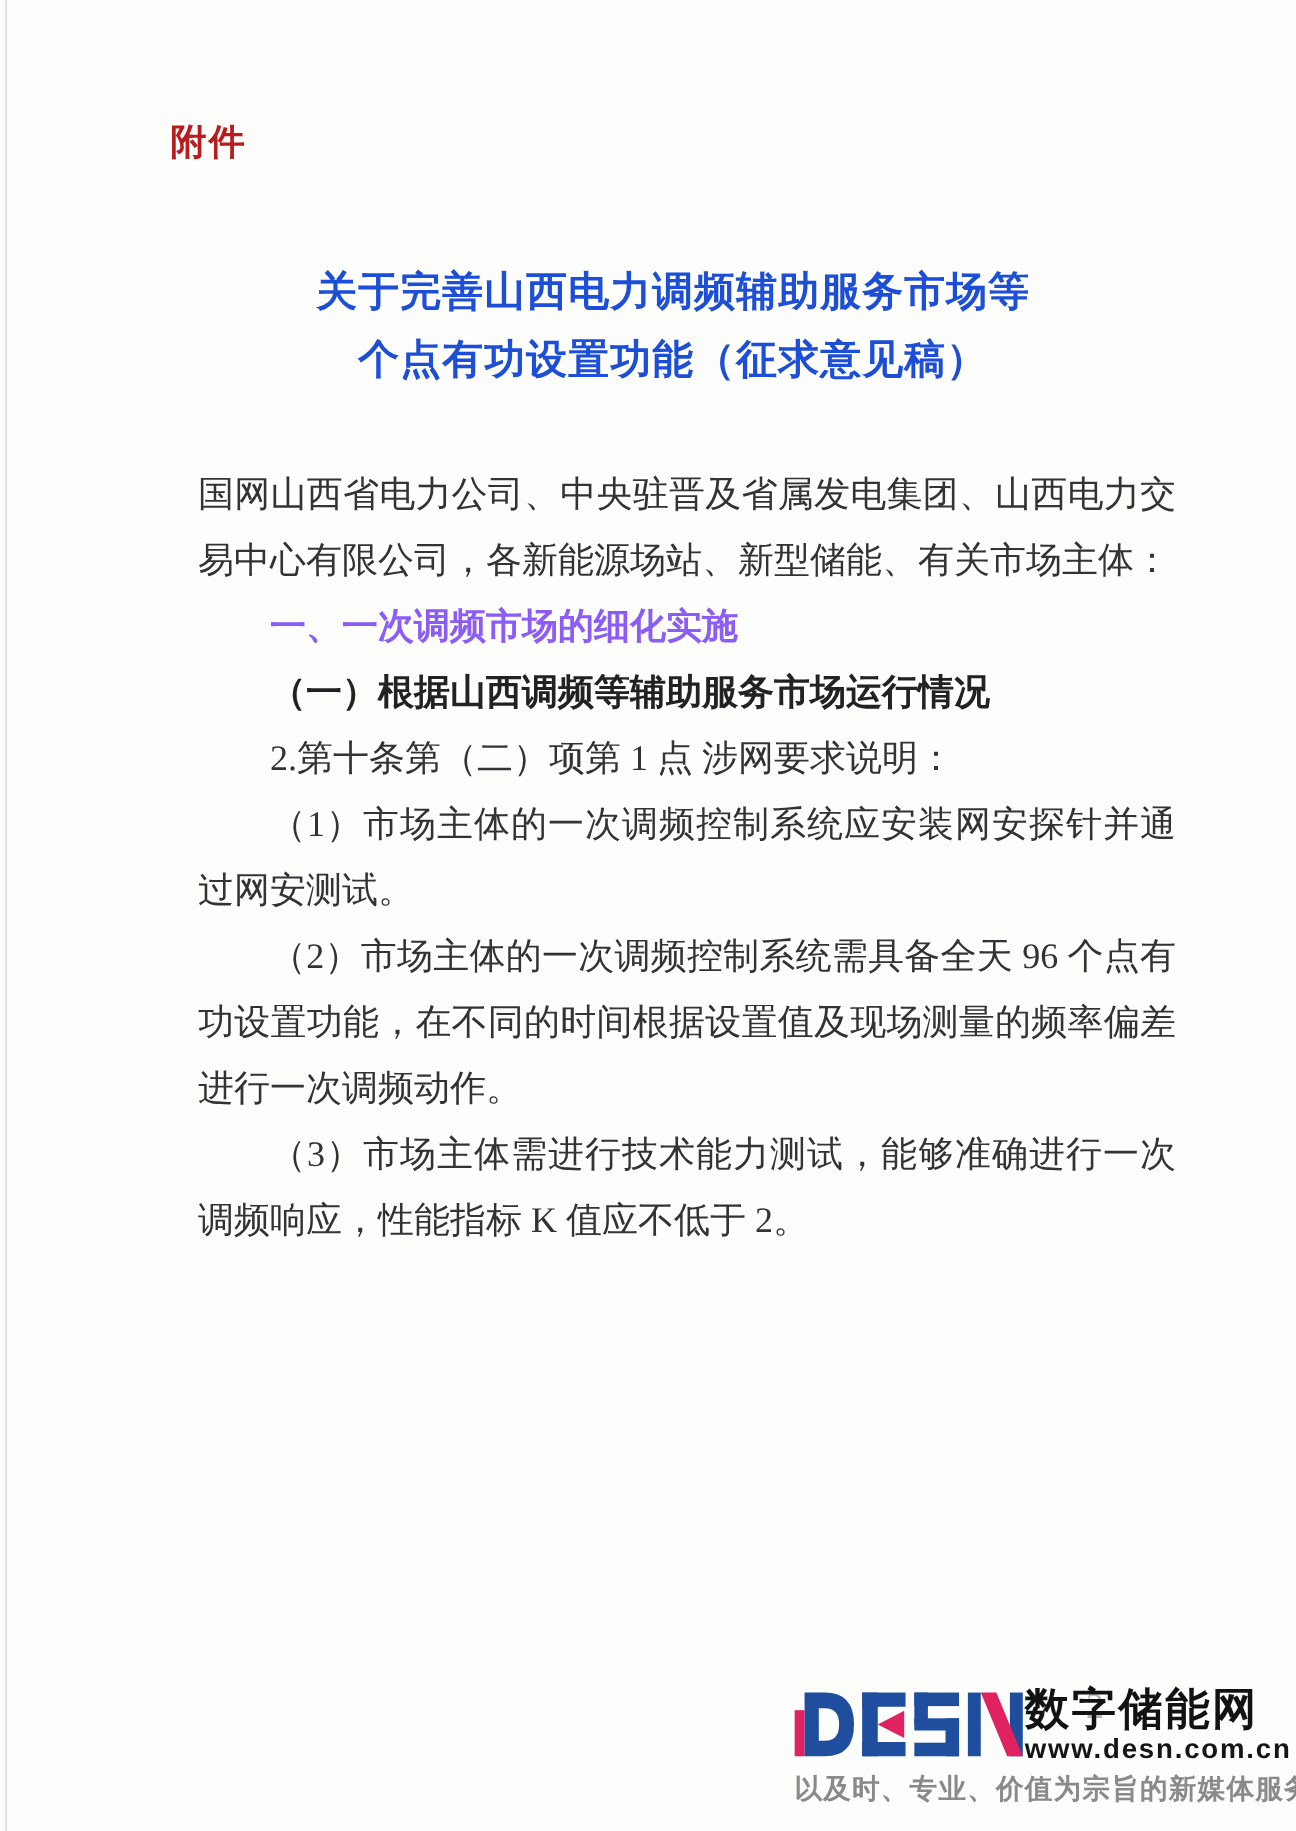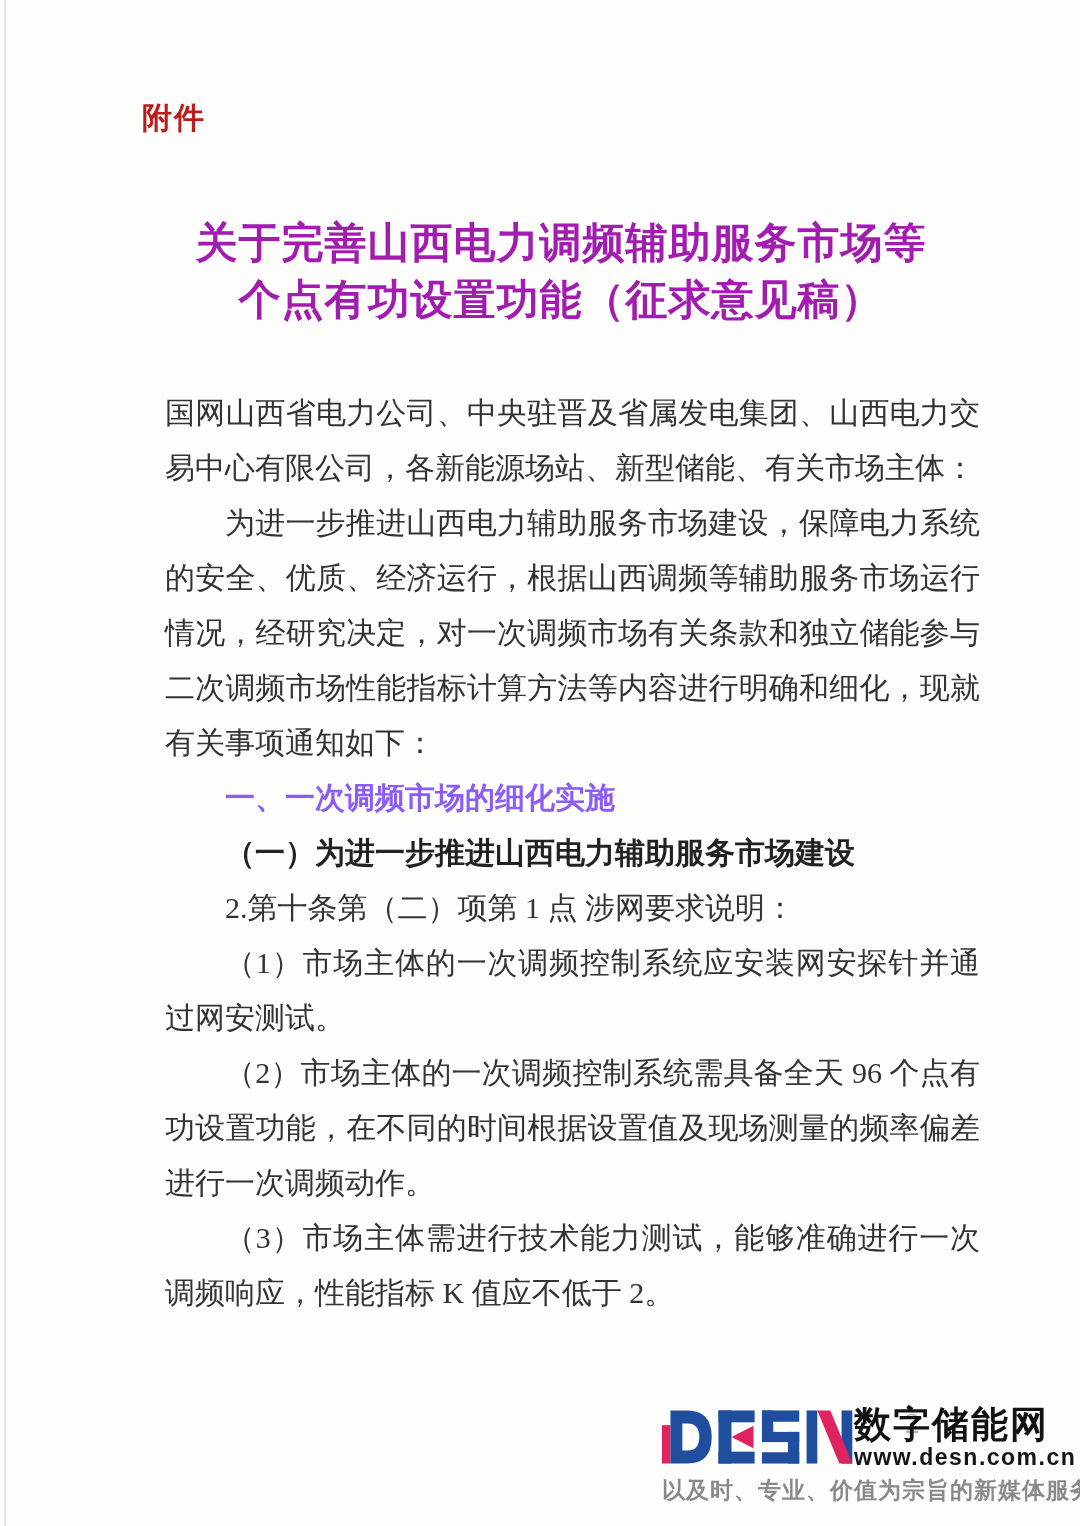--- a/index.html
+++ b/index.html
@@ -33,24 +33,24 @@
   .attachment-label{
     margin-top:98px;
     font-size:30px;
     font-weight:bold;
     letter-spacing:2px;
     color:#b91c1c;
   }
   .doc-title{
     margin:76px 0 0 0;
     text-align:center;
-    font-size:42px;
+    font-size:34px;
     line-height:57px;
     font-weight:bold;
-    color:#a21caf;
+    color:#1d4ed8;
     letter-spacing:1px;
   }
   .body-text{
     margin-top:56px;
     font-size:30px;
     line-height:55px;
     text-align:justify;
     color:#333;
     margin-left:23px;
   }
@@ -142,23 +142,22 @@
   <div class="content">
     <div class="attachment-label">附件</div>
 
     <h1 class="doc-title">
       <span>关于完善山西电力调频辅助服务市场等</span><br>
       <span>个点有功设置功能（征求意见稿）</span>
     </h1>
 
     <div class="body-text" id="paragraphs">
         <p class="para plain">国网山西省电力公司、中央驻晋及省属发电集团、山西电力交易中心有限公司，各新能源场站、新型储能、有关市场主体：</p>
-        <p class="para indent">为进一步推进山西电力辅助服务市场建设，保障电力系统的安全、优质、经济运行，根据山西调频等辅助服务市场运行情况，经研究决定，对一次调频市场有关条款和独立储能参与二次调频市场性能指标计算方法等内容进行明确和细化，现就有关事项通知如下：</p>
         <p class="para heading1">一、一次调频市场的细化实施</p>
-        <p class="para heading2">（一）为进一步推进山西电力辅助服务市场建设</p>
+        <p class="para heading2">（一）根据山西调频等辅助服务市场运行情况</p>
         <p class="para indent">2.第十条第（二）项第 1 点 涉网要求说明：</p>
         <p class="para indent">（1）市场主体的一次调频控制系统应安装网安探针并通过网安测试。</p>
         <p class="para indent">（2）市场主体的一次调频控制系统需具备全天 96 个点有功设置功能，在不同的时间根据设置值及现场测量的频率偏差进行一次调频动作。</p>
         <p class="para indent">（3）市场主体需进行技术能力测试，能够准确进行一次调频响应，性能指标 K 值应不低于 2。</p>
       </div>
   </div>
 
   <div class="page-number">2</div>
 
   <div class="watermark">

